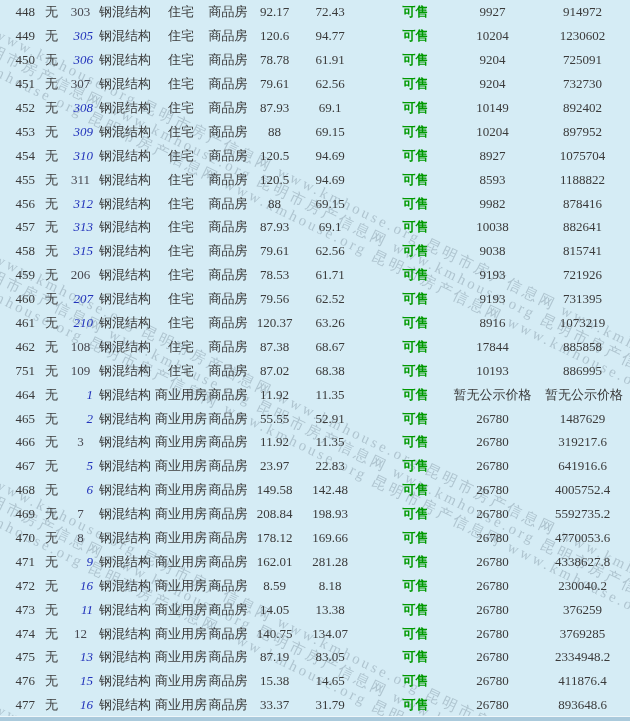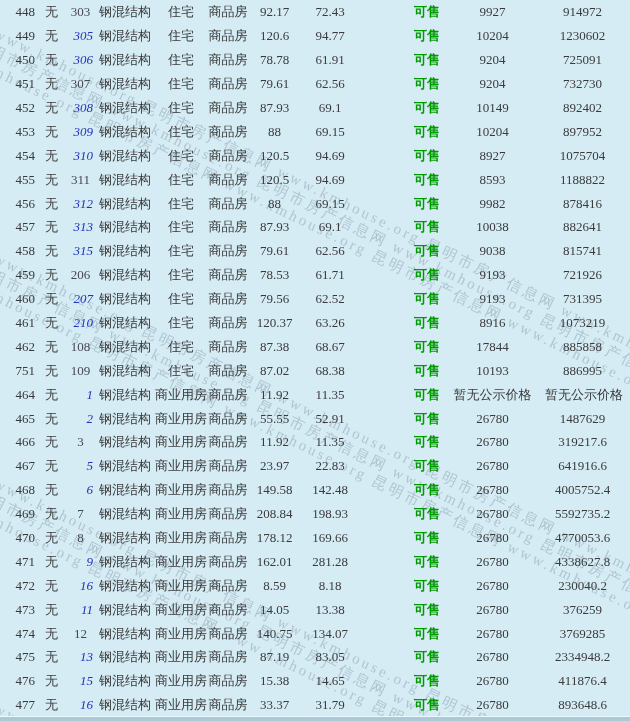--- a/index.html
+++ b/index.html
@@ -32,21 +32,21 @@
     align-items:center;
     font-size:13px;
     color:var(--text,#3a3a3a);
   }
   .cell{white-space:nowrap;overflow:visible;line-height:1;}
   .c-left{padding-left:5px;text-align:right;}
   .c-center{text-align:center;}
   .c-unit{text-align:right;padding-right:2px;}
   .unit-link{color:var(--link,#2233bb);cursor:pointer;text-decoration:none;font-style:italic;}
   .unit-plain{color:var(--plain,#47474f);cursor:pointer;text-decoration:none;text-align:center;}
-  .c-status{padding-left:5px;text-align:right;font-weight:bold;color:var(--green,#009900);margin-left:26px;}
+  .c-status{padding-left:5px;text-align:center;font-weight:bold;color:var(--green,#009900);margin-left:26px;}
   
   .bottom-line{position:absolute;left:0;right:0;bottom:4px;height:1px;background:#eef7fa;z-index:3;}
   .bottom-bar{position:absolute;left:0;right:0;bottom:0;height:4px;background:var(--bar,#aacadc);z-index:3;}
 </style>
 </head>
 <body>
 
 <div class="screen" style="--bg: #d5ecf5; --text: #3a3a3a; --link: #2233bb; --plain: #47474f; --green: #009900; --wm: rgba(128,148,162,0.45); --bar: #aacadc;">
   <div class="watermark" id="watermark">
       <div class="wm-line" style="top: -180px; left: -420px;">昆明市房产信息网  www.kmhouse.org   昆明市房产信息网  www.kmhouse.org   昆明市房产信息网  www.kmhouse.org   昆明市房产信息网  www.kmhouse.org   昆明市房产信息网  www.kmhouse.org   昆明市房产信息网  www.kmhouse.org   </div>

